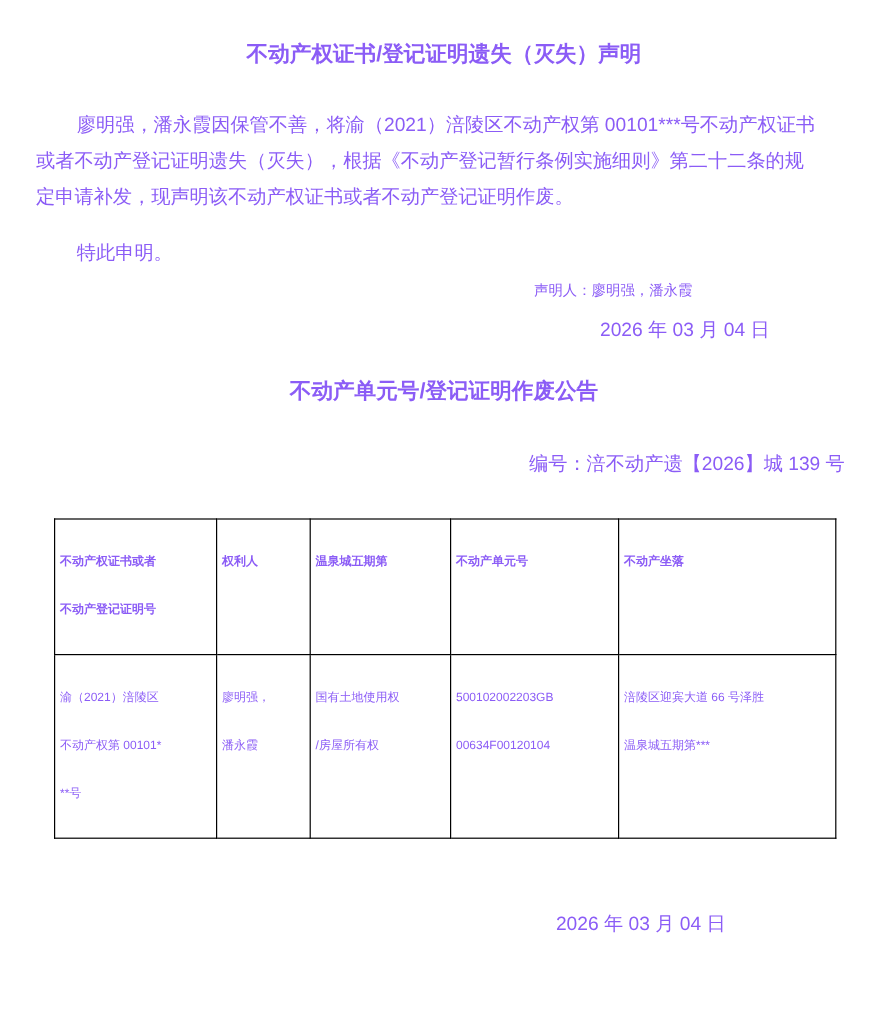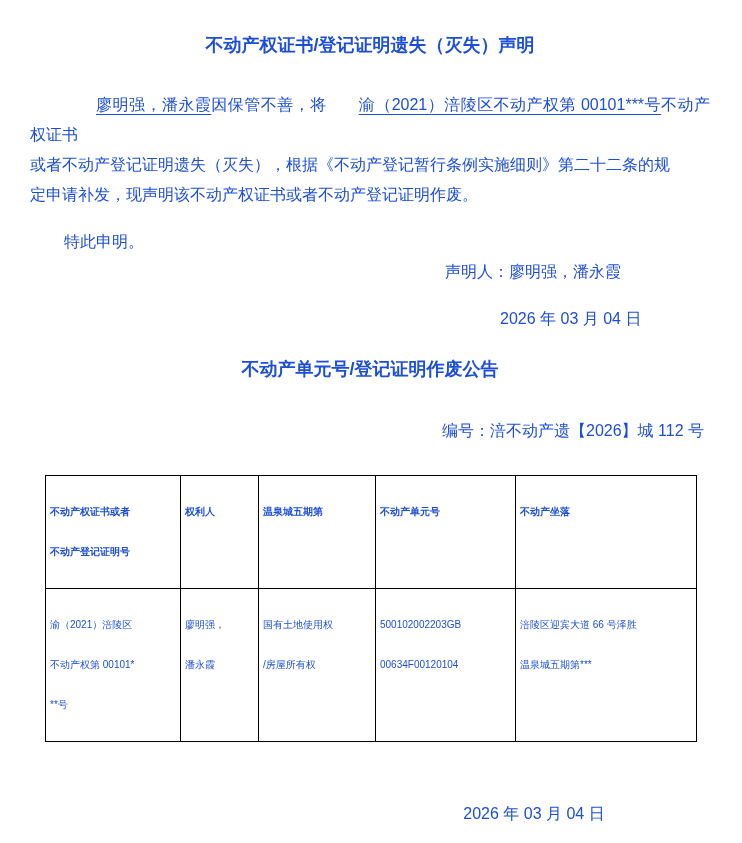--- a/index.html
+++ b/index.html
@@ -1,21 +1,21 @@
 <!DOCTYPE html>
 <html><head>
 <meta charset="utf-8">
 <style>
   html,body { margin:0; padding:0; background:#ffffff; }
   .page {
     position:relative;
     width:742px; height:843px;
     box-sizing:border-box;
     background:#ffffff;
-    color:#1d4ed8;
+    color:#8b5cf6;
     padding:0 32px 0 30px;
     overflow:hidden;
     font-family:"Liberation Sans","DejaVu Sans",sans-serif;
   }
   .doc-title {
     font-size:18px; font-weight:bold;
     text-align:center;
     line-height:26px;
     margin:0;
   }
@@ -23,24 +23,24 @@
   .t2 { margin-top:22px; }
   .body-text {
     font-size:16px;
     line-height:30px;
     margin:0;
     white-space:pre-line;
     text-align:justify;
   }
   .p1 { margin-top:32px; text-indent:34px; }
   .closing { margin-top:17px; text-indent:34px; }
-  .uline { text-decoration:underline; text-underline-offset:4px; text-decoration-thickness:1px;margin-left:32px; }
+  .uline { text-underline-offset:4px; text-decoration-thickness:1px; }
   .sign-line {
-    font-size:16px; line-height:30px;
-    margin:0 0 17px 415px;
+    font-size:12px; line-height:30px;
+    margin:0 0 4px 415px;
     white-space:nowrap;
   }
   .sign-date {
     font-size:16px; line-height:30px;
     margin:0 0 0 470px;
     white-space:nowrap;
   }
   .ref-line {
     font-size:16px; line-height:30px;
     margin-top:34px;
@@ -89,21 +89,21 @@
 定申请补发，现声明该不动产权证书或者不动产登记证明作废。</span></p>
 
   <p class="body-text closing">特此申明。</p>
 
   <div class="sign-line">声明人：廖明强，潘永霞</div>
 
   <div class="sign-date">2026 年 03 月 04 日</div>
 
   <h1 class="doc-title t2">不动产单元号/登记证明作废公告</h1>
 
-  <div class="ref-line">编号：涪不动产遗【2026】城 112 号</div>
+  <div class="ref-line">编号：涪不动产遗【2026】城 139 号</div>
 
 
   <table class="cert-table">
     <colgroup>
       <col style="width:135px">
       <col style="width:78px">
       <col style="width:117px">
       <col style="width:140px">
       <col style="width:181px">
     </colgroup>

